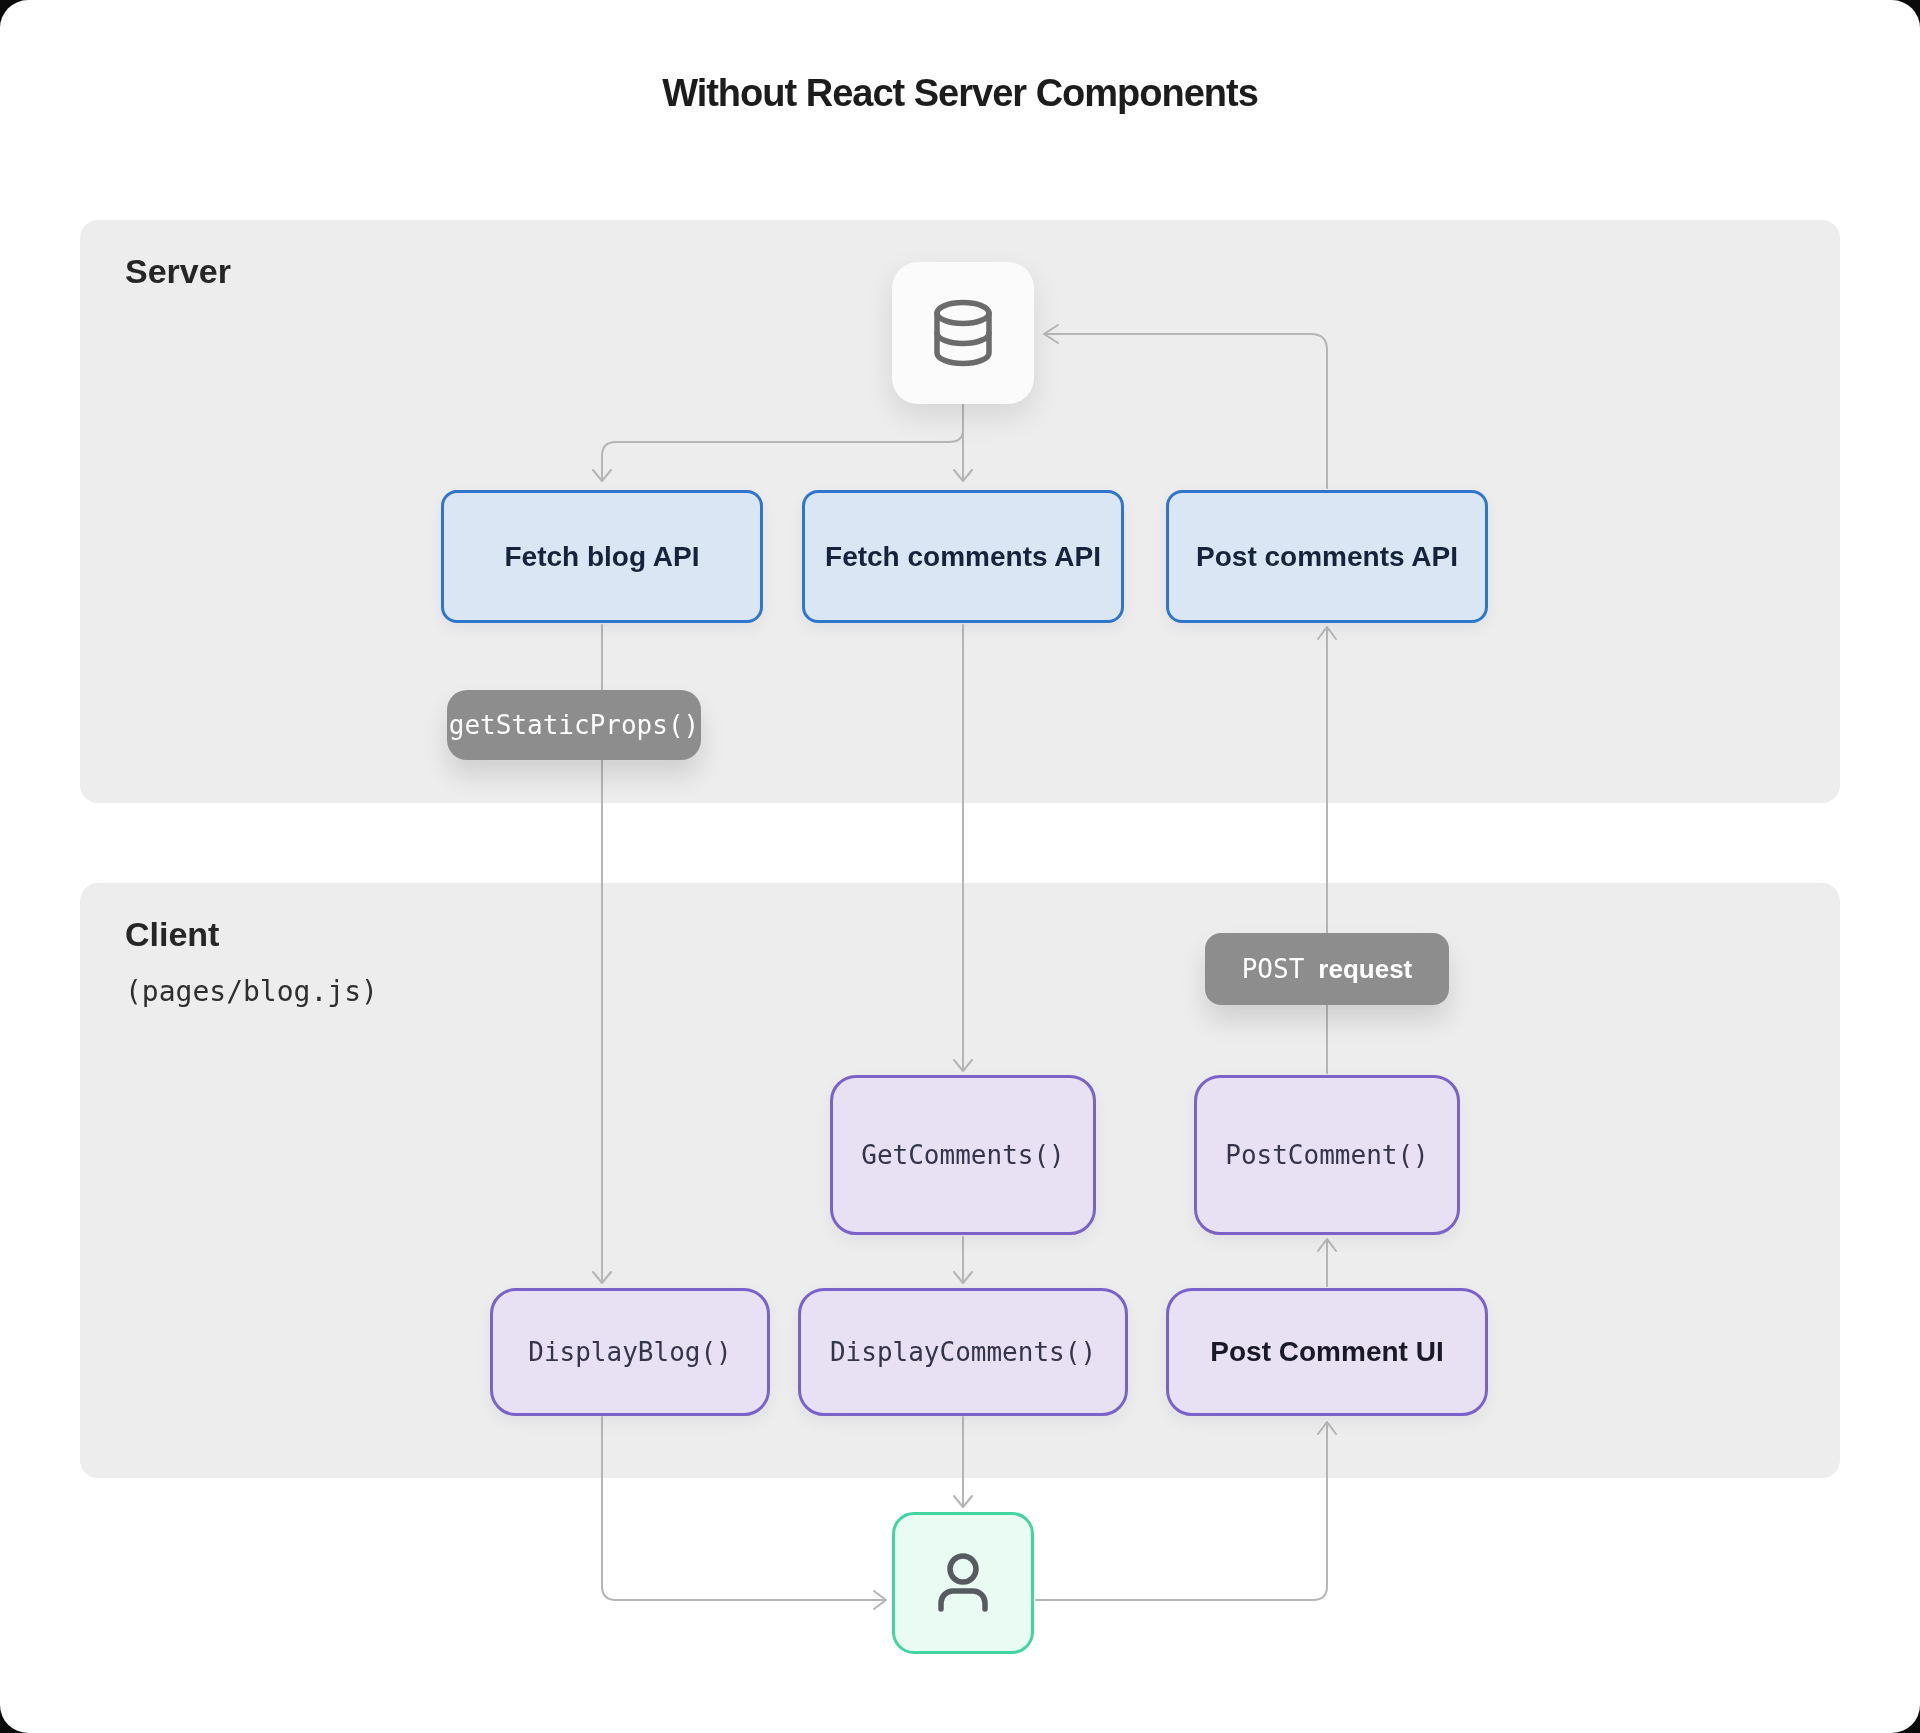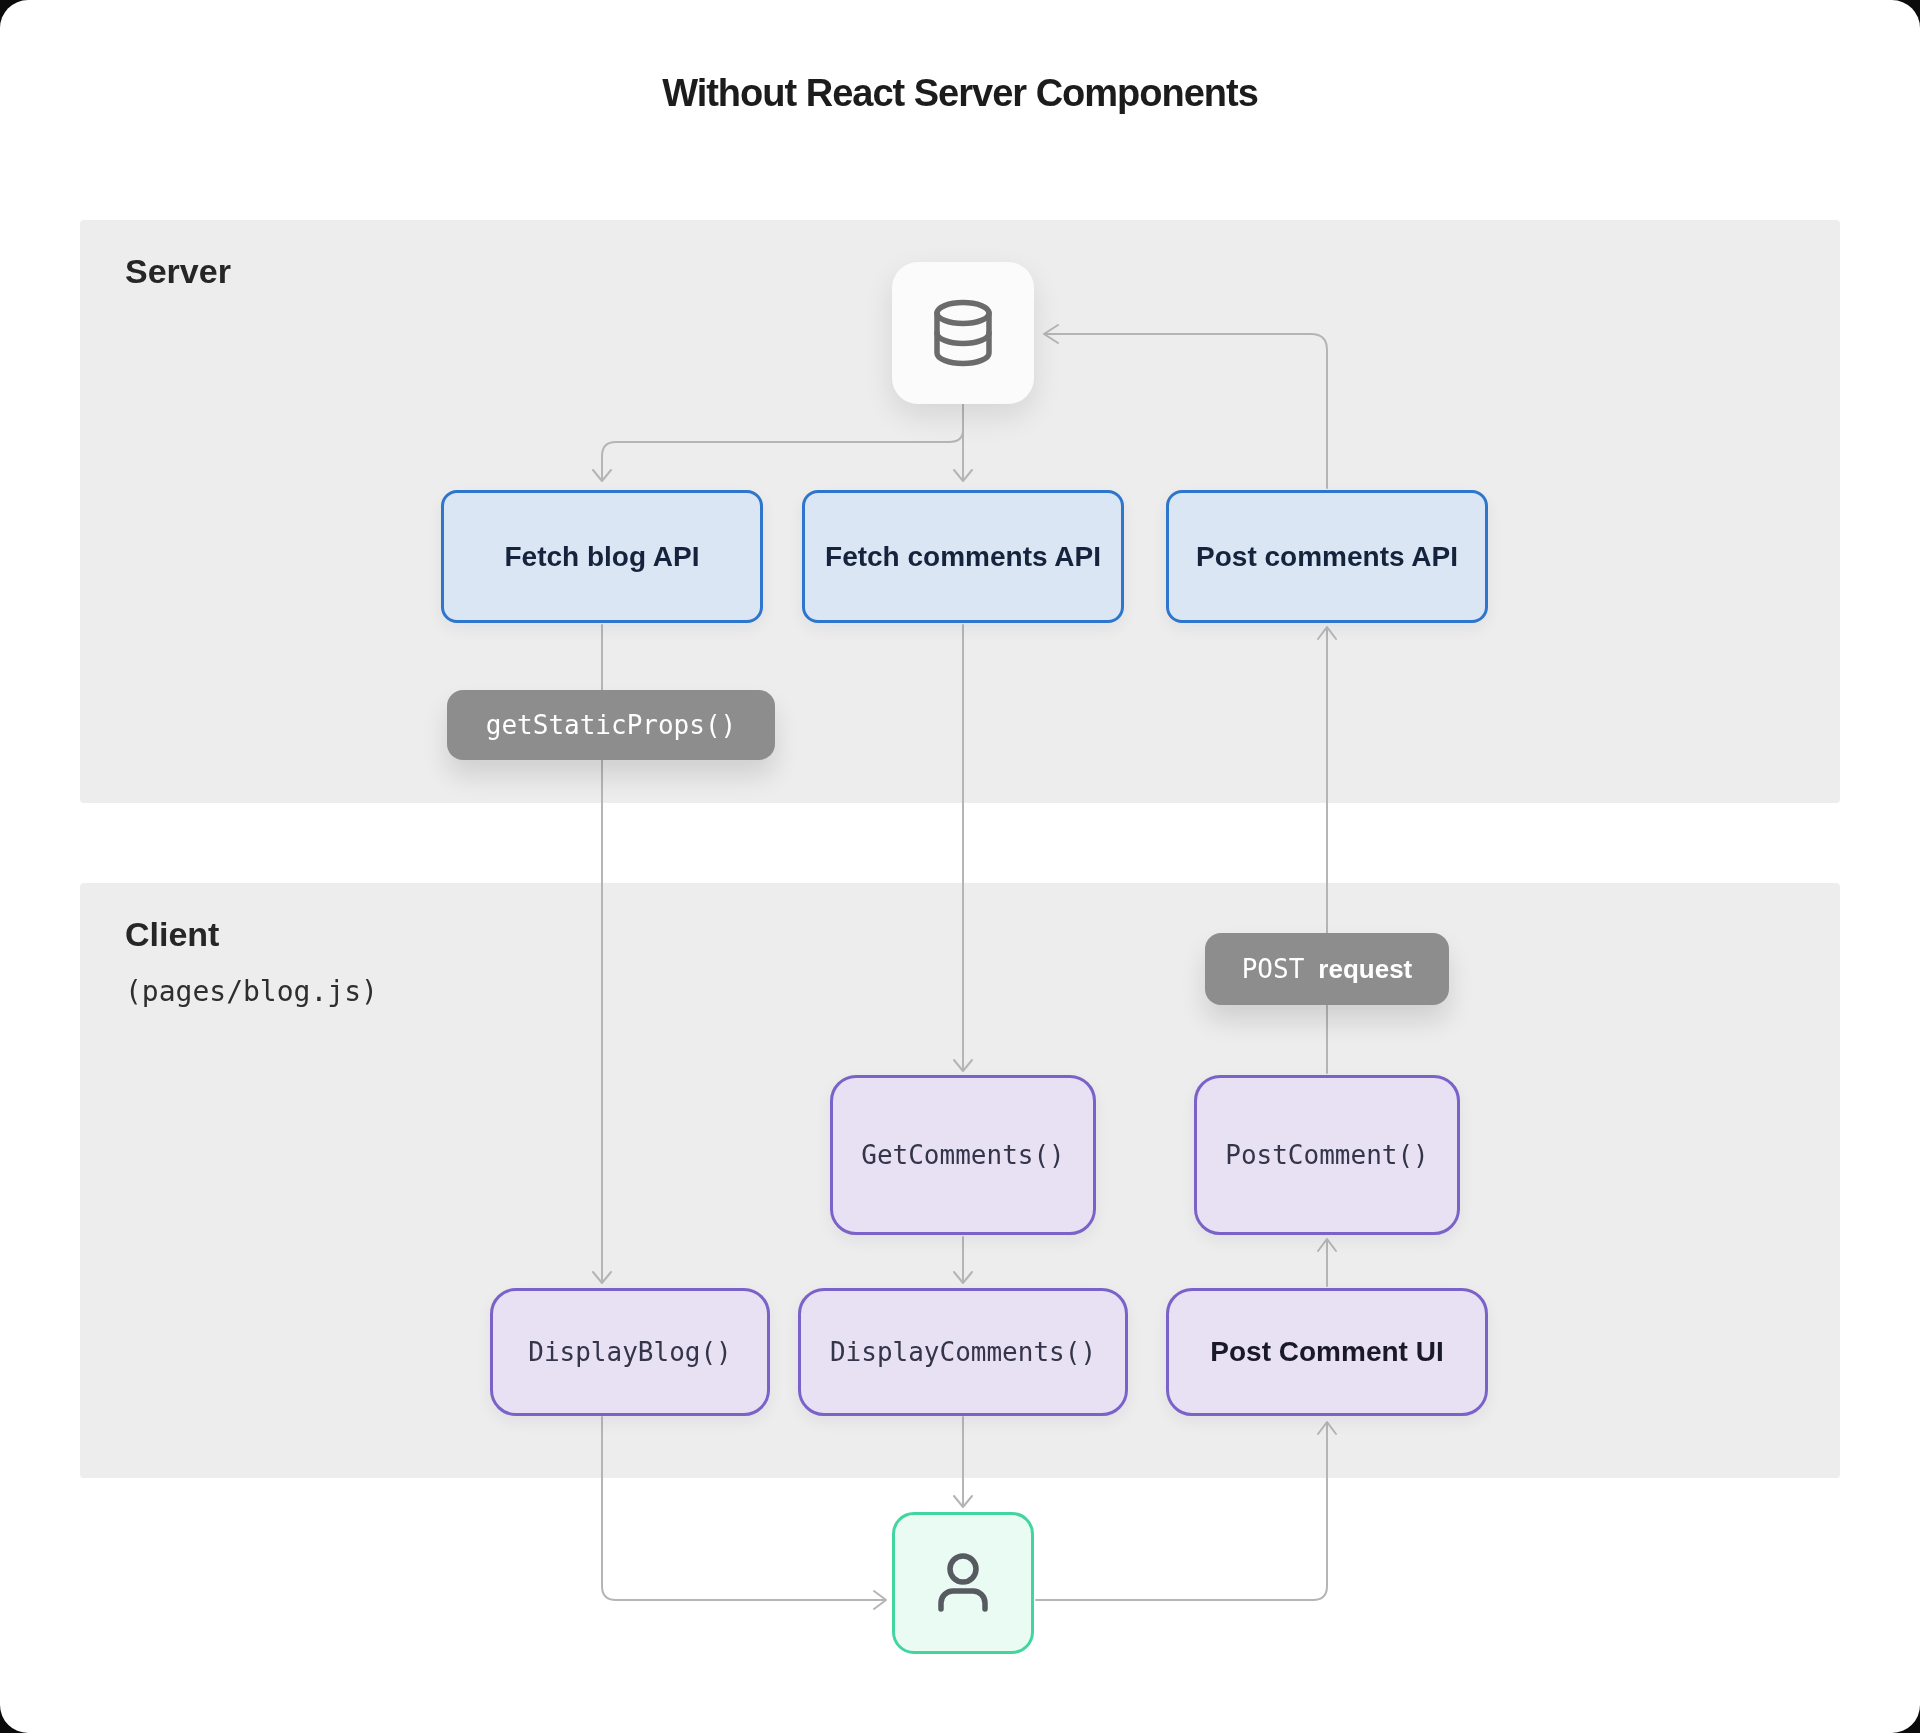--- a/index.html
+++ b/index.html
@@ -12,21 +12,21 @@
     font-family:"Liberation Sans", sans-serif;
   }
   .title{
     position:absolute;left:0;top:72px;width:100%;
     text-align:center;
     font-size:38px;font-weight:700;letter-spacing:-1px;
     color:#1c1c1c;
   }
   .panel{
     position:absolute;left:80px;width:1760px;
-    background:#ededed;border-radius:4px;z-index:0;
+    background:#ededed;border-radius:18px;z-index:0;
   }
   .panel-server{top:220px;height:583px;}
   .panel-client{top:883px;height:595px;}
   .panel-label{
     position:absolute;left:45px;top:32px;
     font-size:34px;font-weight:700;color:#262626;
   }
   .panel-sublabel{
     position:absolute;left:45px;top:92px;
     font-family:"DejaVu Sans Mono", monospace;
@@ -134,21 +134,21 @@
   <div class="node box-blue" style="left:441px;">
     <span>Fetch blog API</span>
   </div>
   <div class="node box-blue" style="left:802px;">
     <span>Fetch comments API</span>
   </div>
   <div class="node box-blue" style="left:1166px;">
     <span>Post comments API</span>
   </div>
 
-  <div class="node pill" style="left:447px;top:690px;width:328px;height:70px;">
+  <div class="node pill" style="left:447px;top:690px;width:254px;height:70px;border-radius:20px;">
     <span>getStaticProps()</span>
   </div>
 
 
   <div class="node pill" style="left:1205px;top:933px;width:244px;height:72px;">
     <span>POST</span>
     <span class="bold-part">request</span>
   </div>
 
   <div class="node box-purple" style="left:830px;top:1075px;width:266px;height:160px;">

